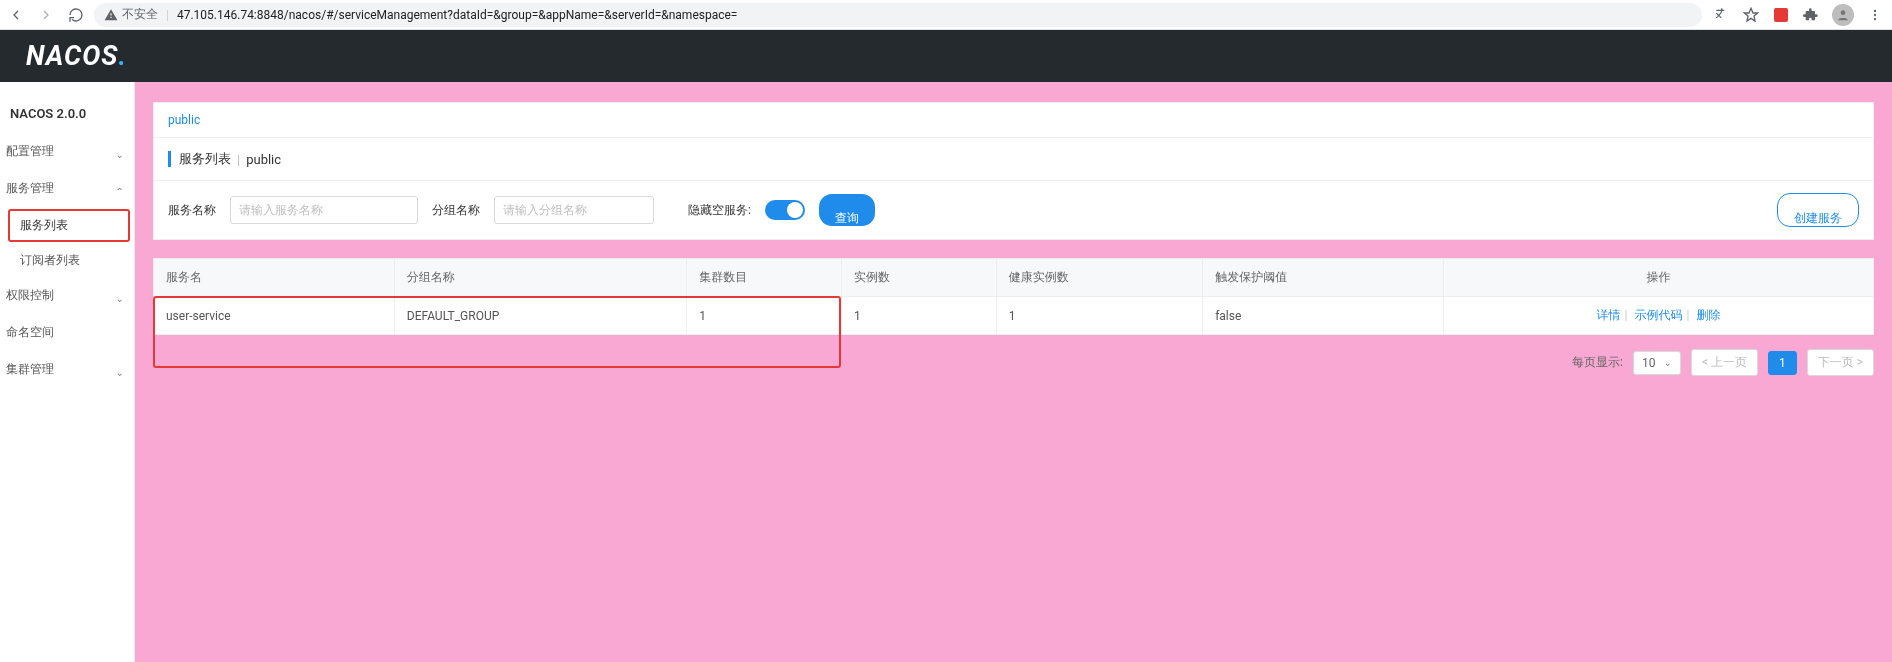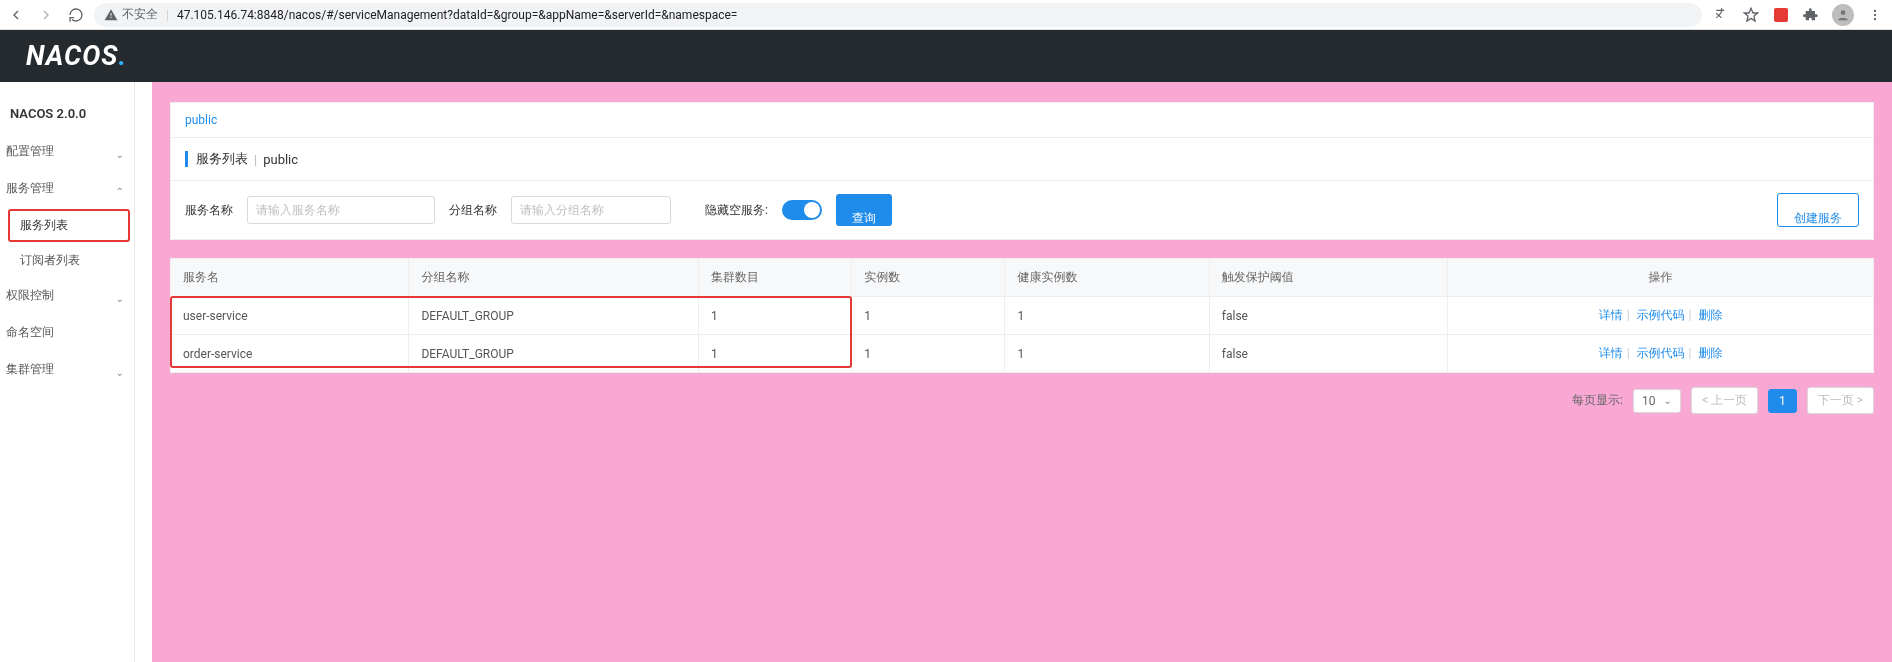--- a/index.html
+++ b/index.html
@@ -15,41 +15,41 @@
   .red-square { width:14px; height:14px; background:#e53935; border-radius:2px; }
   .avatar-circle { width:22px; height:22px; border-radius:50%; background:#bdbdbd; display:flex; align-items:center; justify-content:center; }
   
   .topbar { display:flex; align-items:center; justify-content:space-between; height:52px; background:#252a2f; color:#fff; padding:0 26px; }
   .logo { font-weight:700; font-size:27px; letter-spacing:1px; font-style:italic; }
   .logo .dot { color:#2fb3ff; }
   .topnav { display:flex; align-items:center; gap:34px; font-size:13px; }
   .topnav a { color:#e6e6e6; text-decoration:none; cursor:pointer; }
   .lang-box { border:1px solid #8a8f94; padding:2px 6px; font-size:12px; color:#e6e6e6; border-radius:2px; }
   
-  .main { display:flex; height: calc(100vh - 82px); gap: 17px; }
+  .main { display:flex; height: calc(100vh - 82px); }
   .sidebar { width:135px; background:#fff; border-right:1px solid #e8e8e8; padding-top:6px; }
   .sidebar-title { font-size:13px; font-weight:600; color:#333; padding:18px 10px 12px; }
   .menu-item { display:flex; align-items:flex-end; justify-content:space-between; padding:10px 10px 10px 6px; font-size:12px; color:#555; cursor:pointer; }
   .sub-item { padding:8px 10px 8px 20px; font-size:12px; color:#555; cursor:pointer; }
   .highlight-box-red { border:2px solid #e53935; border-radius:3px; margin:2px 4px 2px 8px; padding:6px 10px; }
   .chev { font-size:10px; color:#888; }
   
   .content { flex:1; background:#f9a8d4; padding:20px 18px 0; overflow:auto; }
   .namespace-tabs { background:#fff; padding:10px 14px; border:1px solid #eee; font-size:12px; }
   .namespace-tabs a { color:#1f8ceb; text-decoration:none; }
   .page-title { display:flex; align-items:center; background:#fff; border:1px solid #eee; border-top:none; padding:12px 14px; font-size:13px; }
   .page-title .bar { width:3px; height:16px; background:#1f8ceb; margin-right:8px; }
   .page-title .sep { margin:0 6px; color:#bbb; }
   .filter-row { display:flex; align-items:center; gap:14px; background:#fff; border:1px solid #eee; border-top:none; padding:12px 14px; font-size:12px; }
   .lbl { color:#333; }
   .inp { height:28px; border:1px solid #d9d9d9; border-radius:3px; padding:0 8px; font-size:12px; color:#333; outline:none; }
   .inp::placeholder { color:#bfbfbf; }
   .toggle { position:relative; width:40px; height:20px; border-radius:10px; background:#1f8ceb; cursor:pointer; }
   .toggle .knob { position:absolute; right:2px; top:2px; width:16px; height:16px; background:#fff; border-radius:50%; }
-  .btn { height:28px; padding:16px 16px; border:none; border-radius:3px; cursor:pointer; font-size:12px; }
+  .btn { height:28px; padding:16px 16px; border:none; border-radius:13px; cursor:pointer; font-size:12px; }
   .btn-primary { background:#1f8ceb; color:#fff; }
   .btn-outline { background:#fff; color:#1f8ceb; border:1px solid #1f8ceb; }
   .filter-spacer { flex:1; }
   
   .tbl-wrap { margin-top:18px; }
   table { width:100%; border-collapse:collapse; background:#fff; }
   th, td { text-align:left; padding:10px 12px; font-size:12px; border:1px solid #eee; color:#555; }
   th { background:#f7f8fa; font-weight:500; color:#666; }
   .ops { text-align:center; }
   .ops a { color:#1f8ceb; text-decoration:none; cursor:pointer; }
@@ -224,33 +224,20 @@
             <td>1</td>
             <td>1</td>
             <td>1</td>
             <td>false</td>
             <td class="ops">
               <a>详情</a><span class="v">|</span>
               <a>示例代码</a><span class="v">|</span>
               <a>删除</a>
             </td>
           </tr>
-          <tr>
-            <td>order-service</td>
-            <td>DEFAULT_GROUP</td>
-            <td>1</td>
-            <td>1</td>
-            <td>1</td>
-            <td>false</td>
-            <td class="ops">
-              <a>详情</a><span class="v">|</span>
-              <a>示例代码</a><span class="v">|</span>
-              <a>删除</a>
-            </td>
-          </tr>
         </tbody>
       </table>
 
       <div class="red-outline" style="left:0; top:38px; width:40%; height:72px;"></div>
     </div>
 
     <div class="pager">
       <span>每页显示:</span>
       <div class="select-like">
         <span>10</span>

